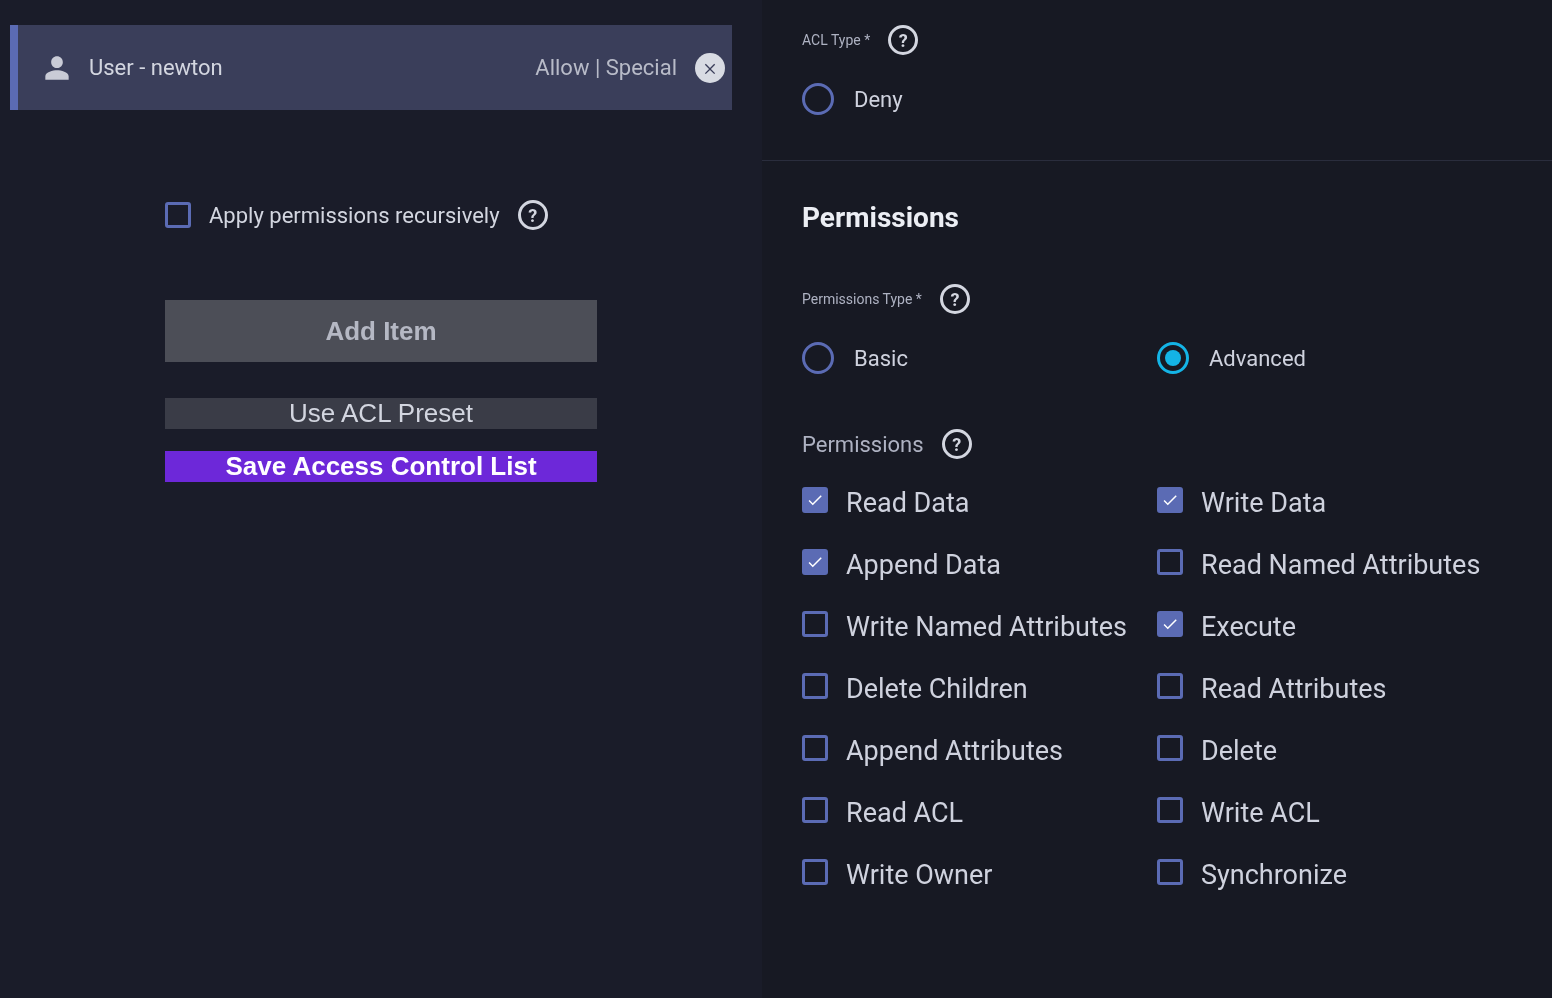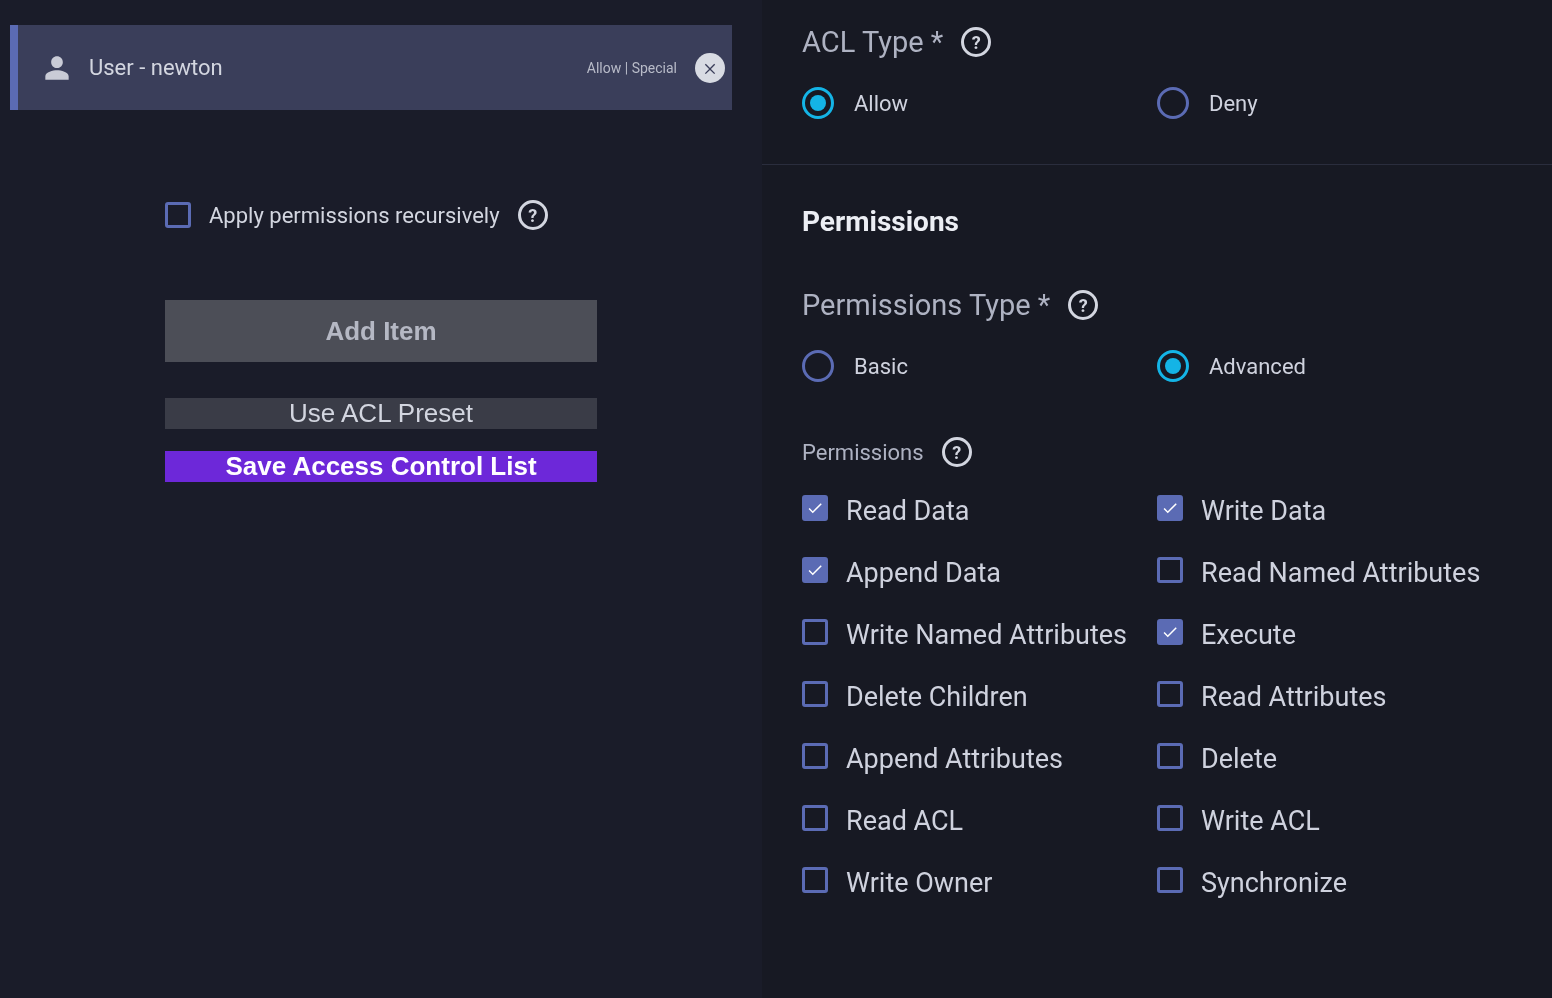--- a/index.html
+++ b/index.html
@@ -41,21 +41,21 @@
     height: 28px;
     margin-right: 18px;
     fill: #c9cbd6;
   }
   .acl-entry-bar .entry-title {
     flex: 1;
     font-weight: 400;
   }
   .acl-entry-bar .entry-meta {
     color: #b8bbc8;
-    font-size: 14px;
+    font-size: 22px;
     margin-right: 18px;
   }
   .acl-entry-bar .close-btn {
     width: 30px;
     height: 30px;
     border-radius: 50%;
     background: #d8dbe3;
     display: flex;
     align-items: center;
     justify-content: center;
@@ -135,21 +135,21 @@
   .section-divider {
     border-top: 1px solid #2a2d3d;
     margin-bottom: 40px;
   }
   .field-label-row {
     display: flex;
     align-items: center;
     margin-bottom: 28px;
   }
   .field-label {
-    font-size: 29px;
+    font-size: 14px;
     color: #aeb2c2;
   }
   .section-heading {
     font-size: 28px;
     font-weight: 700;
     color: #eceef4;
     margin-bottom: 50px;
   }
   .radio-row {
     display: flex;
@@ -241,26 +241,20 @@
 </div>
 
 <div class="right-panel">
 
   <div class="section">
     <div class="field-label-row">
       <span class="field-label">ACL Type *</span>
       <span class="help-icon">?</span>
     </div>
     <div class="radio-row" id="acl-type-radios">
-        <div class="radio-item selected">
-          <div class="radio-outer">
-            <div class="radio-inner"></div>
-          </div>
-          <span>Allow</span>
-        </div>
         <div class="radio-item">
           <div class="radio-outer">
             <div class="radio-inner"></div>
           </div>
           <span>Deny</span>
         </div>
       </div>
   </div>
 
   <div class="section-divider"></div>

